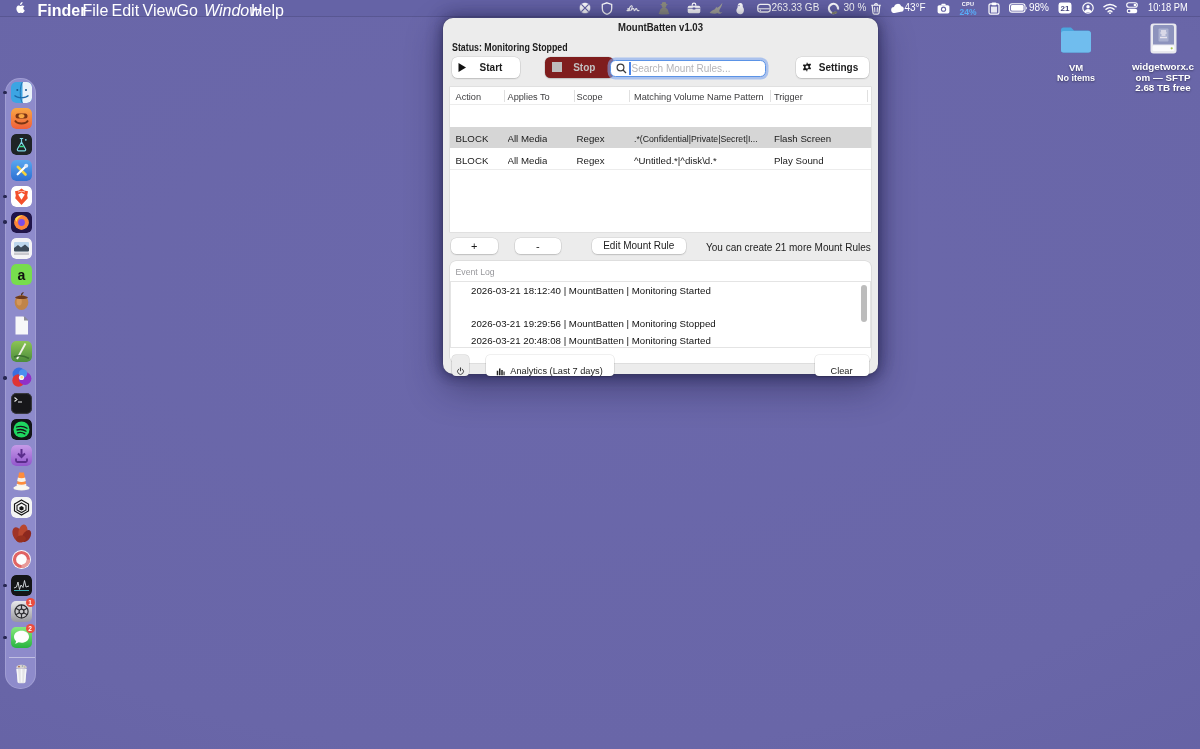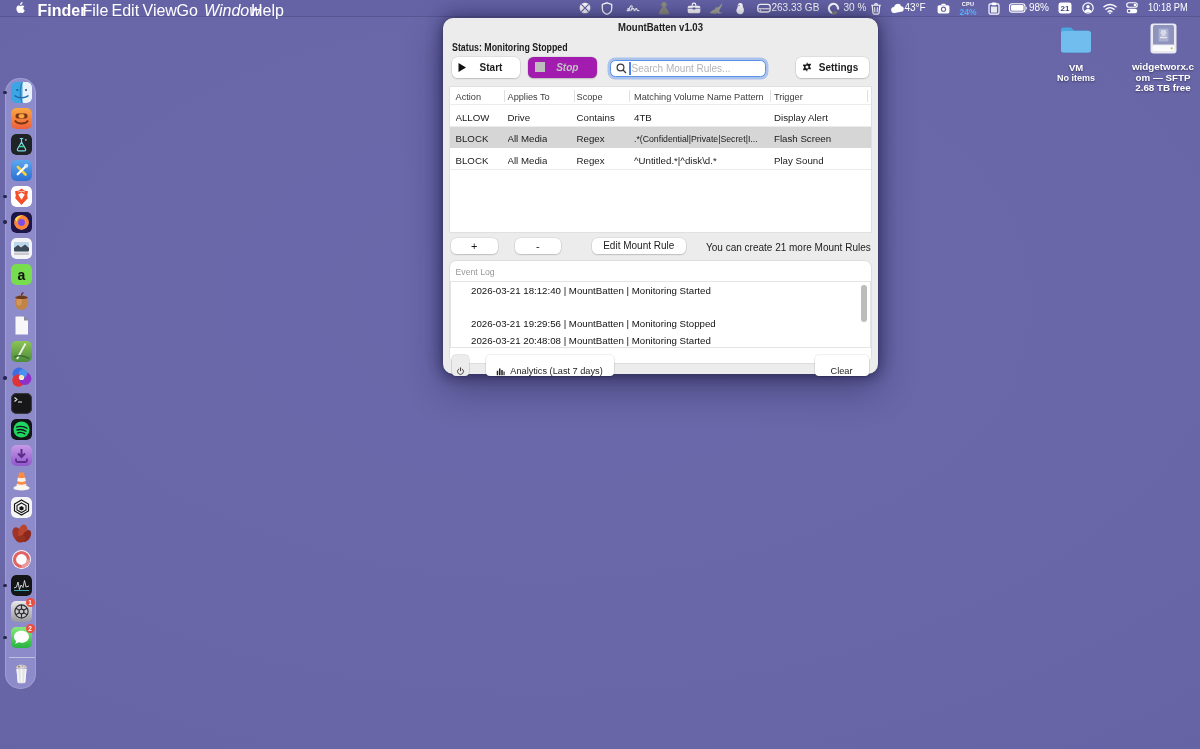--- a/index.html
+++ b/index.html
@@ -476,21 +476,21 @@
 <div id="win">
   <div id="title">MountBatten v1.03</div>
   <div id="status">Status: Monitoring Stopped</div>
 
   <div class="btn btnrow1" style="left:8.5px; width:68.5px; justify-content:flex-start;">
     <svg width="8" height="9" viewBox="0 0 8 9" style="margin-left:6.5px; flex:none;">
         <path d="M0.5 0 L8 4.5 L0.5 9 Z" fill="#111"></path>
       </svg>
     <b style="flex:1; text-align:center; margin-right:4px;">Start</b>
   </div>
-  <div class="btn btnrow1" style="left:85px; width:68.5px; background:#a21caf; color:#c2c2c2;font-style:italic;">
+  <div class="btn btnrow1" style="left:102px; width:68.5px; background:#7f1d1d; color:#c2c2c2;">
     <span style="position:absolute; left:7px; top:5.5px; width:10px; height:10px; background:#bdbdbd;"></span>
     <b style="margin-left:10px;">Stop</b>
   </div>
   <div class="btn btnrow1" id="search" style="left:167px; width:156px; top:42px; height:17.5px; justify-content:flex-start; border:1px solid #5b93e6; box-shadow:0 0 0 2.5px rgba(128,166,238,0.6);">
     <svg width="11" height="11" viewBox="0 0 11 11" style="margin-left:5px;">
         <circle cx="4.5" cy="4.5" r="3.4" fill="none" stroke="#3a3a3c" stroke-width="1.2"></circle>
         <line x1="7" y1="7" x2="10" y2="10" stroke="#3a3a3c" stroke-width="1.2"></line>
       </svg>
     <span style="width:1.5px;height:13px;background:#4a84e8;margin-left:2px;"></span>
     <span style="color:#b4b4b8; font-size:10px; margin-left:1px;">Search Mount Rules...</span>
@@ -508,27 +508,20 @@
     <div class="th" style="left:57.5px;">Applies To</div>
     <div class="th" style="left:126.5px;">Scope</div>
     <div class="th" style="left:184px;">Matching Volume Name Pattern</div>
     <div class="th" style="left:324px;">Trigger</div>
     <div class="vsep" style="left:54px;"></div>
     <div class="vsep" style="left:124px;"></div>
     <div class="vsep" style="left:178.5px;"></div>
     <div class="vsep" style="left:320px;"></div>
     <div class="vsep" style="left:417px;"></div>
     <div style="position:absolute;left:0;top:17.5px;width:100%;height:1px;background:#ececec;"></div>
-    <div class="row" style="top:19px; border-bottom:1px solid #ececec;">
-      <span class="cell" style="left:5.5px;">ALLOW</span>
-        <span class="cell" style="left:57.5px;">Drive</span>
-        <span class="cell" style="left:126.5px;">Contains</span>
-        <span class="cell" style="left:184px;">4TB</span>
-        <span class="cell" style="left:324px;">Display Alert</span>
-    </div>
     <div class="row" style="top:40.5px; background:#d6d6d6;">
       <span class="cell" style="left:5.5px;">BLOCK</span>
         <span class="cell" style="left:57.5px;">All Media</span>
         <span class="cell" style="left:126.5px;">Regex</span>
         <span class="cell" style="left:184px; transform:scaleX(0.9); transform-origin:0 50%;">.*(Confidential|Private|Secret|I...</span>
         <span class="cell" style="left:324px;">Flash Screen</span>
     </div>
     <div class="row" style="top:62px; border-bottom:1px solid #ececec;">
       <span class="cell" style="left:5.5px;">BLOCK</span>
         <span class="cell" style="left:57.5px;">All Media</span>

